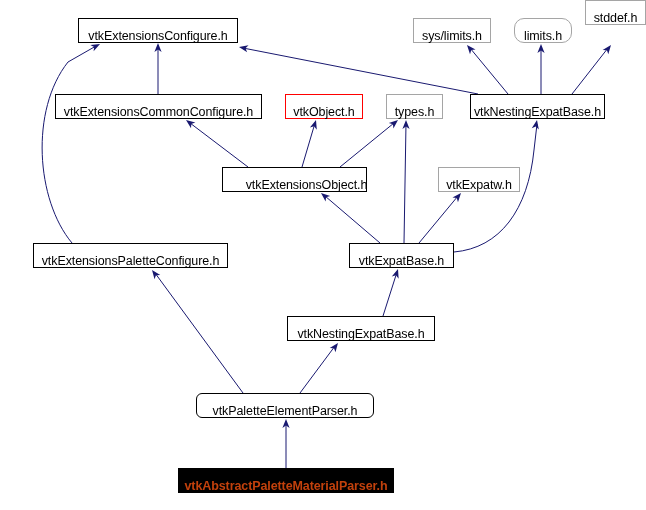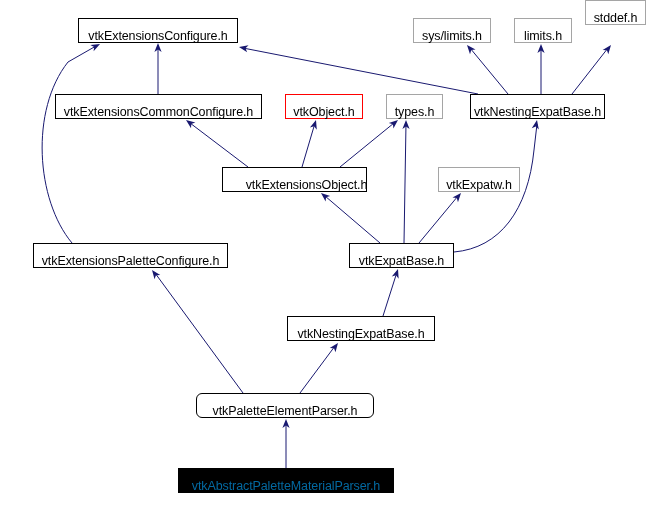--- a/index.html
+++ b/index.html
@@ -40,22 +40,22 @@
   }
   .node-box.kind-system {
     border: 1px solid #a5a5a5;
   }
   .node-box.kind-highlight {
     border: 1px solid #ff0000;
   }
   .node-box.kind-root {
     border: 1px solid #000000;
     background: #000000;
-    color: #0369a1;
-    font-weight: normal;
+    color: #c2410c;
+    font-weight: bold;
   }
   .node-label {
     pointer-events: none;
     margin-top: 12px;
   }
   .edge-line {
     fill: none;
     stroke: #191970;
     stroke-width: 1;
   }
@@ -108,21 +108,21 @@
       </g>
   </svg>
 
   <div id="nodes-layer">
       <div class="node-box kind-project" style="left: 78px; top: 18px; width: 160px; height: 25px;">
         <span class="node-label">vtkExtensionsConfigure.h</span>
       </div>
       <div class="node-box kind-system" style="left: 413px; top: 18px; width: 78px; height: 25px;">
         <span class="node-label">sys/limits.h</span>
       </div>
-      <div class="node-box kind-system" style="left: 514px; top: 18px; width: 58px; height: 25px;">
+      <div class="node-box kind-system" style="left: 514px; top: 18px; width: 58px; height: 25px; border-radius: 10px;">
         <span class="node-label">limits.h</span>
       </div>
       <div class="node-box kind-system" style="left: 585px; top: 0; width: 61px; height: 25px; text-align: center;">
         <span class="node-label">stddef.h</span>
       </div>
       <div class="node-box kind-project" style="left: 55px; top: 94px; width: 207px; height: 25px;">
         <span class="node-label">vtkExtensionsCommonConfigure.h</span>
       </div>
       <div class="node-box kind-highlight" style="left: 285px; top: 94px; width: 78px; height: 25px;">
         <span class="node-label">vtkObject.h</span>

